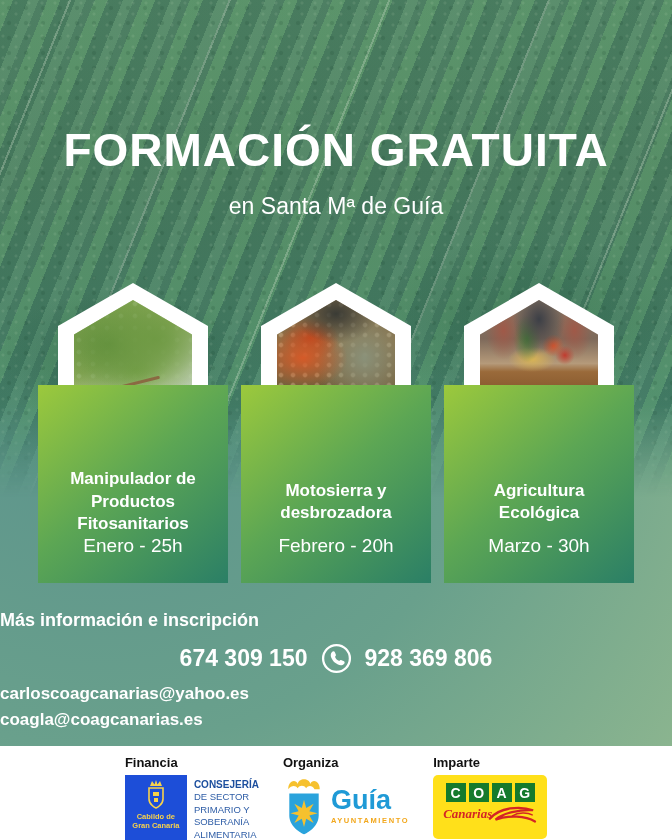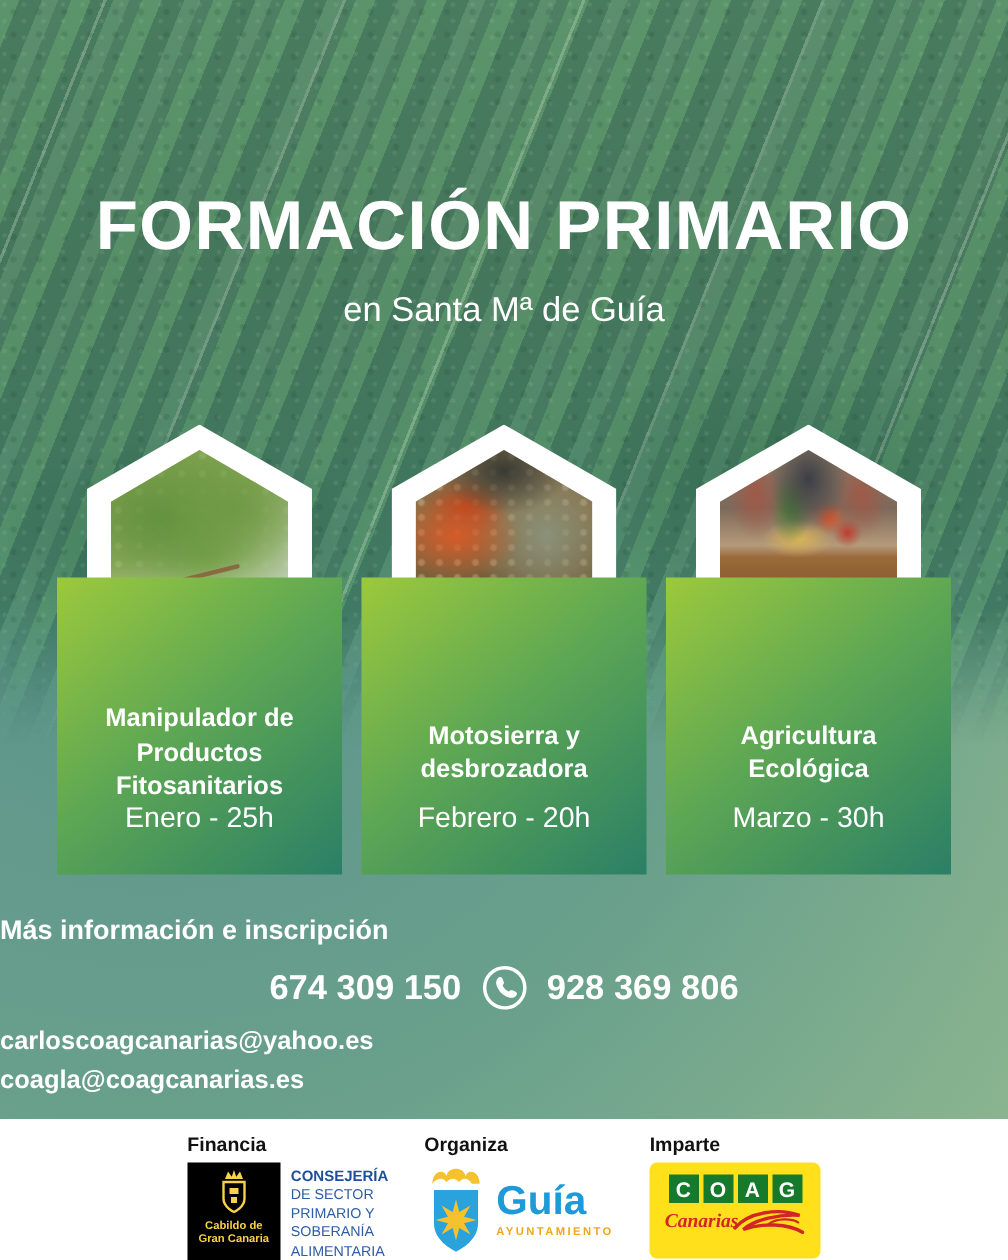--- a/index.html
+++ b/index.html
@@ -83,21 +83,21 @@
   .phone-number { font-size:23px; font-weight:700; }
   .phone-icon { width:31px; height:31px; display:block; }
   .emails { margin-top:7px; font-size:17px; font-weight:700; line-height:1.5; }
 
   
   .footer { position:absolute; top:746px; left:0; width:100%; height:107px; background:#fff;
     display:flex; justify-content:center; gap:24px; padding-top:9px; }
   .logo-label { font-size:13px; font-weight:700; color:#111; margin-bottom:5px; }
   .logo-row { display:flex; align-items:flex-start; }
 
-  .cabildo-square { width:62px; height:66px; background:#000000; display:flex; flex-direction:column;
+  .cabildo-square { width:62px; height:66px; background:#1d4ed8; display:flex; flex-direction:column;
     align-items:center; padding-top:3px; }
   .cabildo-text { color:#f8d24a; font-size:7.5px; font-weight:700; text-align:center; line-height:1.2; }
   .consejeria { margin-left:7px; color:#2e5da6; font-size:9.5px; line-height:1.32; padding-top:3px; }
   .consejeria span { display:block; }
   .consejeria .c-bold { font-weight:700; font-size:10px; color:#1d4f9e; }
 
   .guia-row { align-items:center; }
   .guia-text { margin-left:6px; }
   .guia-name { color:#1f9ad6; font-size:27px; font-weight:700; line-height:1; }
   .guia-sub { color:#f2a71b; font-size:7.5px; font-weight:700; letter-spacing:1.6px; margin-top:2px; }
@@ -111,21 +111,21 @@
     font-family:"Liberation Serif", serif; }
   .coag-scribble { margin-left:-4px; }
 </style>
 </head>
 <body>
 
 <div class="poster">
 
   <div class="field-photo"></div>
 
-  <h1 class="title">FORMACIÓN PRIMARIO</h1>
+  <h1 class="title">FORMACIÓN GRATUITA</h1>
   <p class="subtitle">en Santa Mª de Guía</p>
 
   <section class="courses">
 
     <div class="course">
       <div class="hex">
         <div class="hex-outer">
           <div class="hex-inner photo-foliage">
             <div class="twig"></div>
           </div>

